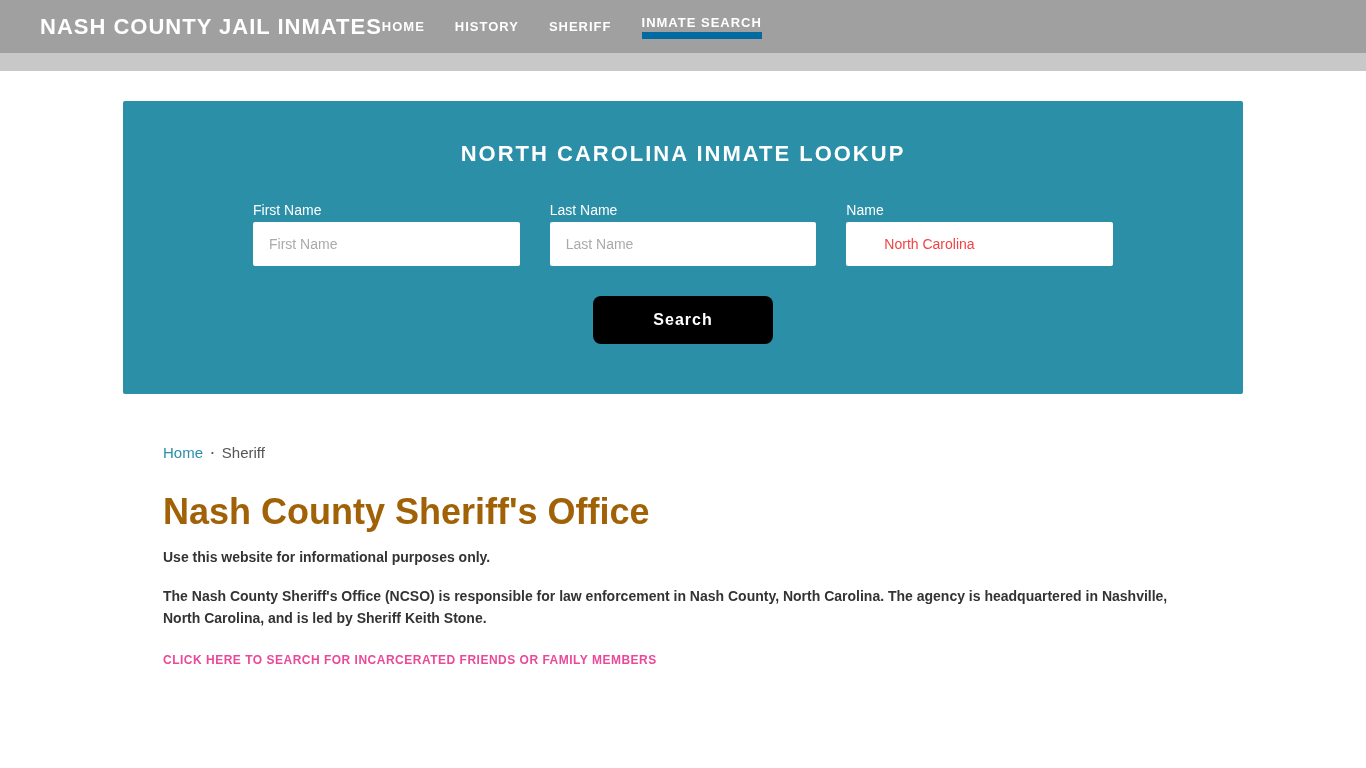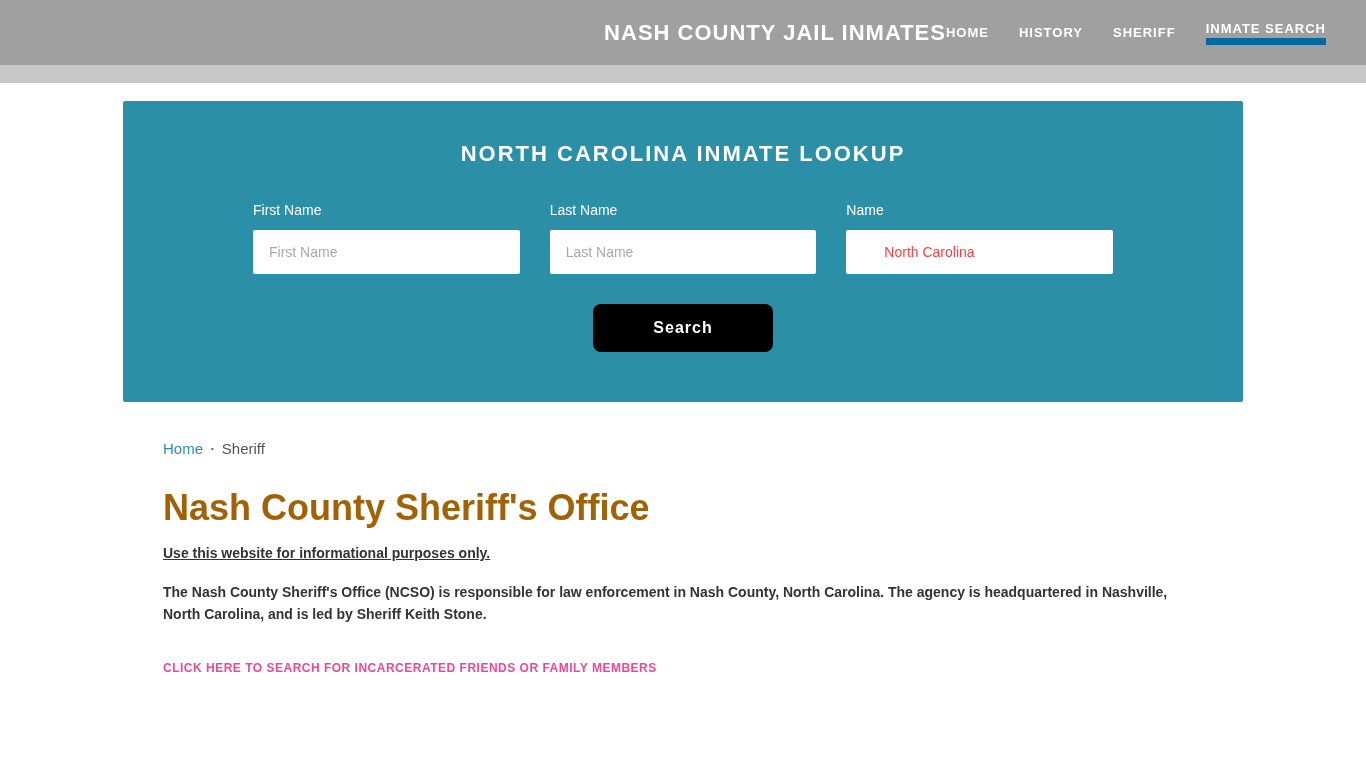--- a/index.html
+++ b/index.html
@@ -11,24 +11,24 @@
     body {
       font-family: Arial, sans-serif;
       background: #fff;
       color: #333;
     }
 
     
     .header {
       background: #a0a0a0;
       padding: 0 40px;
-      height: 65px;
+      height: 53px;
       display: flex;
       align-items: center;
-      justify-content: flex-end;
+      justify-content: flex-start;
     }
 
     .header-title {
       color: #fff;
       font-size: 22px;
       font-weight: 900;
       letter-spacing: 1px;
       text-transform: uppercase;
     }
 
@@ -56,21 +56,21 @@
     
     .sub-header {
       background: #c8c8c8;
       height: 18px;
     }
 
     
     .search-section {
       background: #2b8fa8;
       padding: 40px 130px 50px;
-      margin: 18px auto;
+      margin: 30px auto;
       max-width: 1120px;
       border-radius: 2px;
     }
 
     .search-title {
       color: #fff;
       font-size: 22px;
       font-weight: 700;
       letter-spacing: 2px;
       text-align: center;
@@ -81,21 +81,21 @@
     .search-fields {
       display: flex;
       gap: 30px;
       justify-content: center;
       margin-bottom: 30px;
     }
 
     .field-group {
       display: flex;
       flex-direction: column;
-      gap: 12px;
+      gap: 4px;
       flex: 1;
     }
 
     .field-label {
       color: #fff;
       font-size: 14px;
       font-weight: 400;
     }
 
     .field-input {
@@ -172,28 +172,27 @@
       font-weight: 700;
       color: #a16207;
       margin-bottom: 16px;
     }
 
     .disclaimer {
       font-size: 14px;
       font-weight: 700;
       color: #333;
       margin-bottom: 20px;
-      text-decoration: underline;
     }
 
     .description {
       font-size: 14px;
       color: #333;
       line-height: 1.6;
-      margin-bottom: 32px;
+      margin-bottom: 20px;
       font-weight: 700;
     }
 
     .cta-link {
       color: #ec4899;
       font-size: 12px;
       font-weight: 700;
       text-decoration: none;
       text-transform: uppercase;
       letter-spacing: 0.5px;

